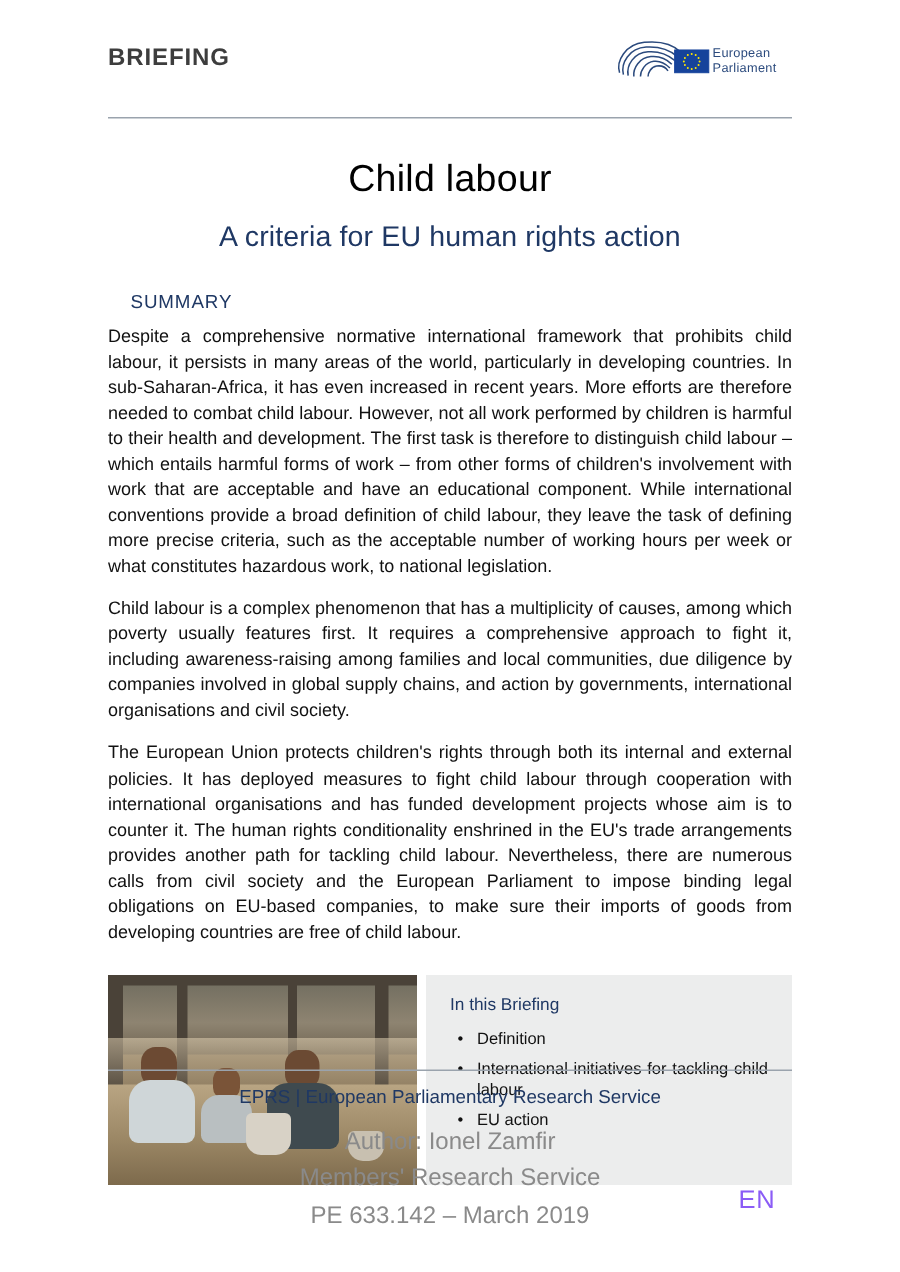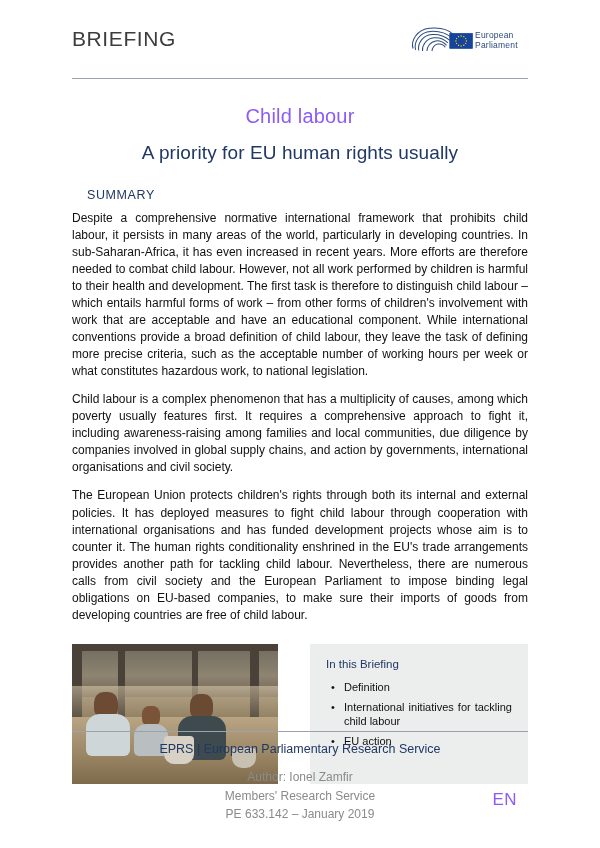--- a/index.html
+++ b/index.html
@@ -25,24 +25,24 @@
 
   
   .header {
     position: relative;
     height: 78px;
     display: flex;
     align-items: center;
     justify-content: space-between;
   }
   .briefing-label {
-    font-size: 21px;
+    font-size: 16px;
     letter-spacing: 0.6px;
     color: #3d3d3d;
-    font-weight: normal;
+    font-weight: bold;
   }
   .ep-logo {
     display: flex;
     flex-direction: row;
     align-items: center;
     width: 120px;
   }
   .ep-logo-mark {
     display: block;
   }
@@ -54,23 +54,23 @@
   }
   .header-rule {
     border: none;
     border-top: 1px solid #9aa3ad;
     margin: 0 0 26px 0;
   }
 
   
   .doc-title {
     text-align: center;
-    font-size: 20px;
+    font-size: 25px;
     font-weight: normal;
-    color: #8b5cf6;
+    color: #000000;
     margin: 0 0 14px 0;
     letter-spacing: 0.2px;
   }
   .doc-subtitle {
     text-align: center;
     font-size: 19px;
     font-weight: normal;
     color: #1f3864;
     margin: 0 0 24px 0;
     letter-spacing: 0.1px;
@@ -88,21 +88,21 @@
     font-size: 12px;
     line-height: 1.42;
     text-align: justify;
     color: #111111;
     margin: 0 0 11px 0;
   }
 
   
   .lower {
     display: flex;
-    gap: 32px;
+    gap: 6px;
     margin-top: 20px;
   }
   .photo {
     width: 206px;
     height: 140px;
     flex: 0 0 206px;
     position: relative;
     overflow: hidden;
     background: #8c7a5e;
   }
@@ -182,21 +182,21 @@
     margin: 0 0 10px 0;
   }
   .footer-main {
     text-align: center;
     font-size: 12.5px;
     color: #1f3864;
     margin-bottom: 12px;
   }
   .footer-meta {
     text-align: center;
-    font-size: 12px;
+    font-size: 16px;
     color: #8a8a8a;
     line-height: 1.55;
   }
   .lang-code {
     position: absolute;
     right: 11px;
     bottom: 14px;
     font-size: 17px;
     color: #8b5cf6;
     letter-spacing: 0.5px;
@@ -234,21 +234,21 @@
           <circle cx="76.8" cy="22.4" r="1.05"></circle>
           <circle cx="79.9" cy="19.3" r="1.05"></circle>
         </g>
       </svg>
       <div class="ep-logo-text">European Parliament</div>
     </div>
   </div>
   <hr class="header-rule">
 
   <h1 class="doc-title">Child labour</h1>
-  <h2 class="doc-subtitle">A priority for EU human rights usually</h2>
+  <h2 class="doc-subtitle">A criteria for EU human rights action</h2>
 
   <div class="summary">
     <div class="summary-heading">SUMMARY</div>
     <p>Despite a comprehensive normative international framework that prohibits child labour, it persists in many areas of the world, particularly in developing countries. In sub-Saharan-Africa, it has even increased in recent years. More efforts are therefore needed to combat child labour. However, not all work performed by children is harmful to their health and development. The first task is therefore to distinguish child labour – which entails harmful forms of work – from other forms of children's involvement with work that are acceptable and have an educational component. While international conventions provide a broad definition of child labour, they leave the task of defining more precise criteria, such as the acceptable number of working hours per week or what constitutes hazardous work, to national legislation.</p>
     <p>Child labour is a complex phenomenon that has a multiplicity of causes, among which poverty usually features first. It requires a comprehensive approach to fight it, including awareness-raising among families and local communities, due diligence by companies involved in global supply chains, and action by governments, international organisations and civil society.</p>
     <p>The European Union protects children's rights through both its internal and external policies. It has deployed measures to fight child labour through cooperation with international organisations and has funded development projects whose aim is to counter it. The human rights conditionality enshrined in the EU's trade arrangements provides another path for tackling child labour. Nevertheless, there are numerous calls from civil society and the European Parliament to impose binding legal obligations on EU-based companies, to make sure their imports of goods from developing countries are free of child labour.</p>
   </div>
 
   <div class="lower">
 
@@ -284,18 +284,18 @@
       </ul>
     </div>
   </div>
 
   <div class="footer">
     <hr class="footer-rule">
     <div class="footer-main">EPRS | European Parliamentary Research Service</div>
     <div class="footer-meta">
       <div>Author: Ionel Zamfir</div>
       <div>Members' Research Service</div>
-      <div>PE 633.142 – January 2019</div>
+      <div>PE 633.142 – March 2019</div>
     </div>
     <div class="lang-code">EN</div>
   </div>
 
 </div>
 
 </body></html>

